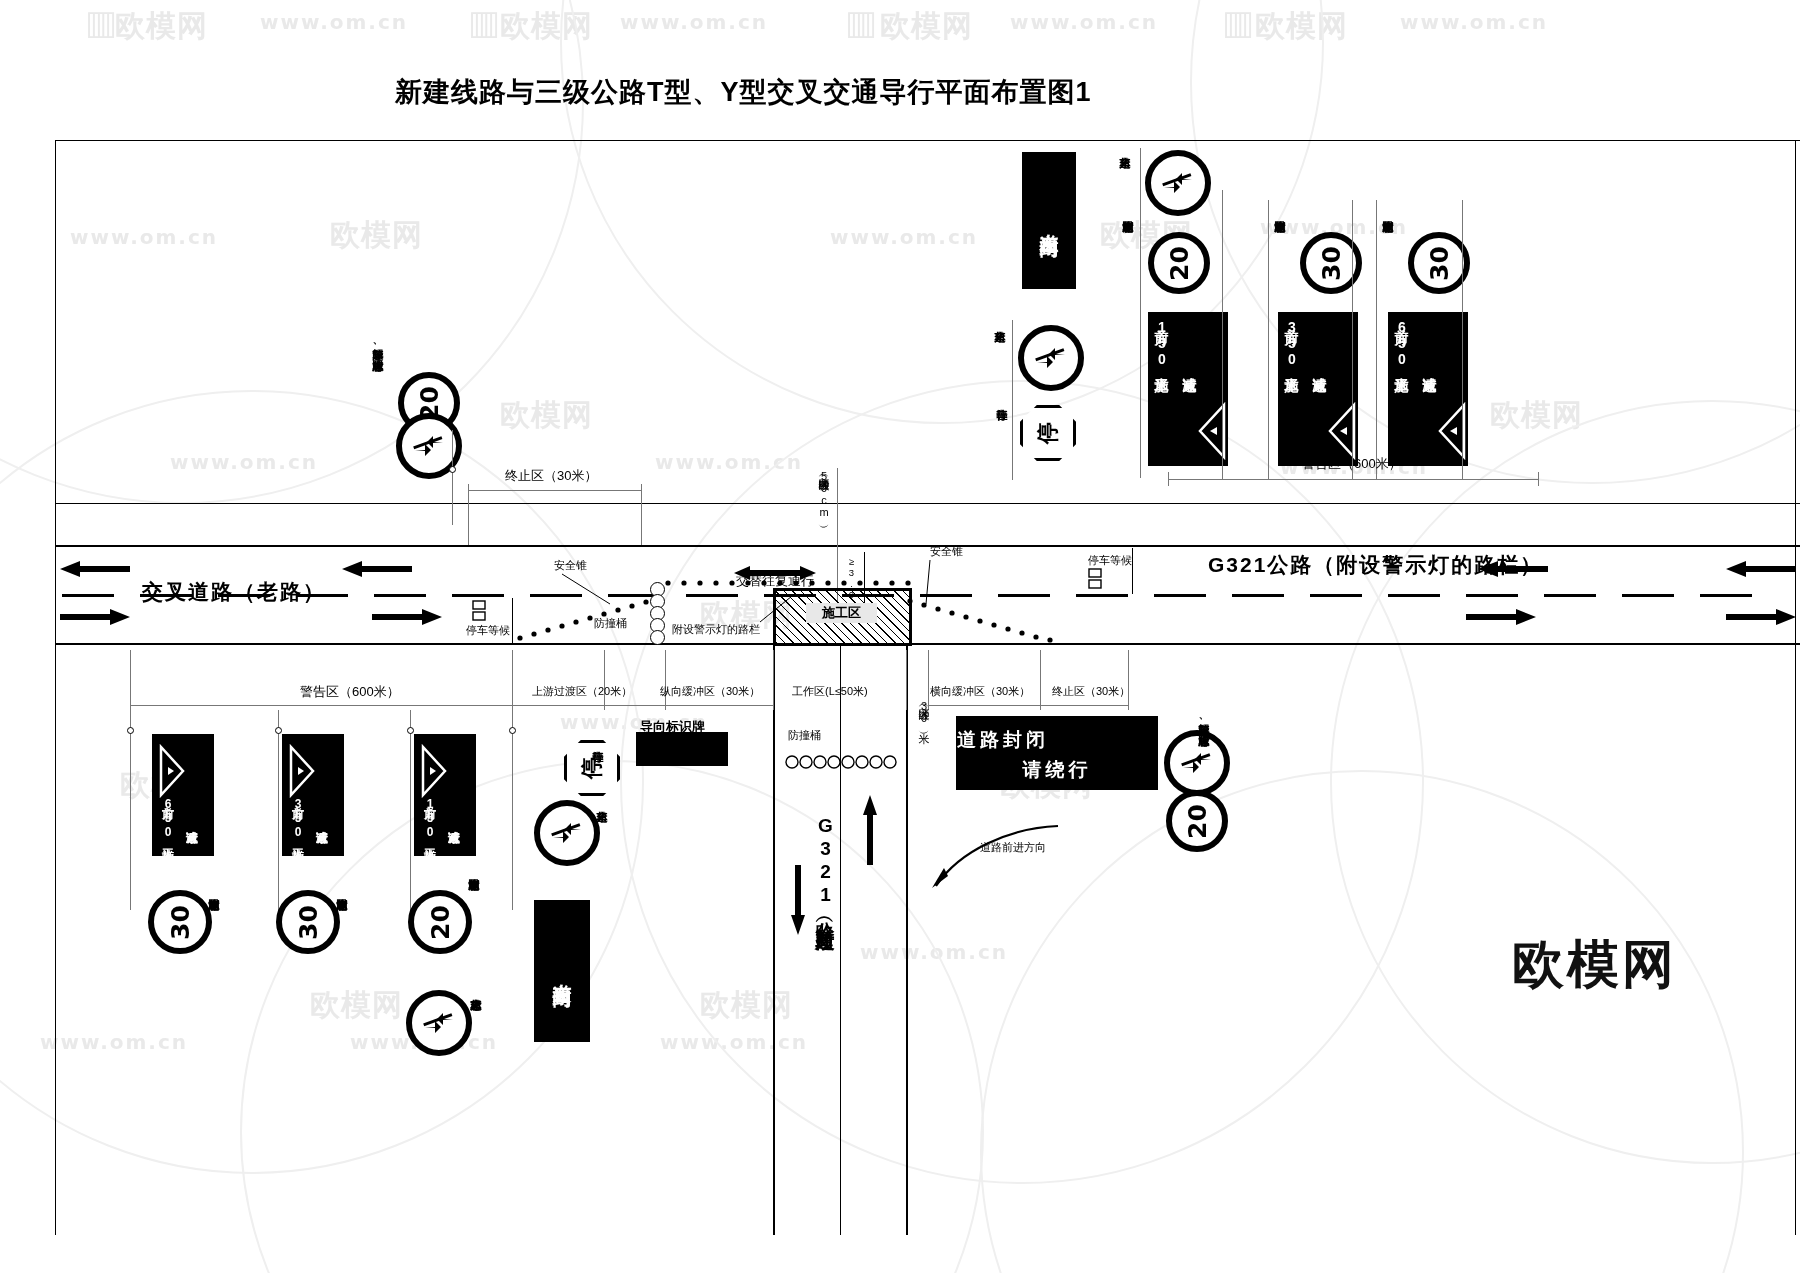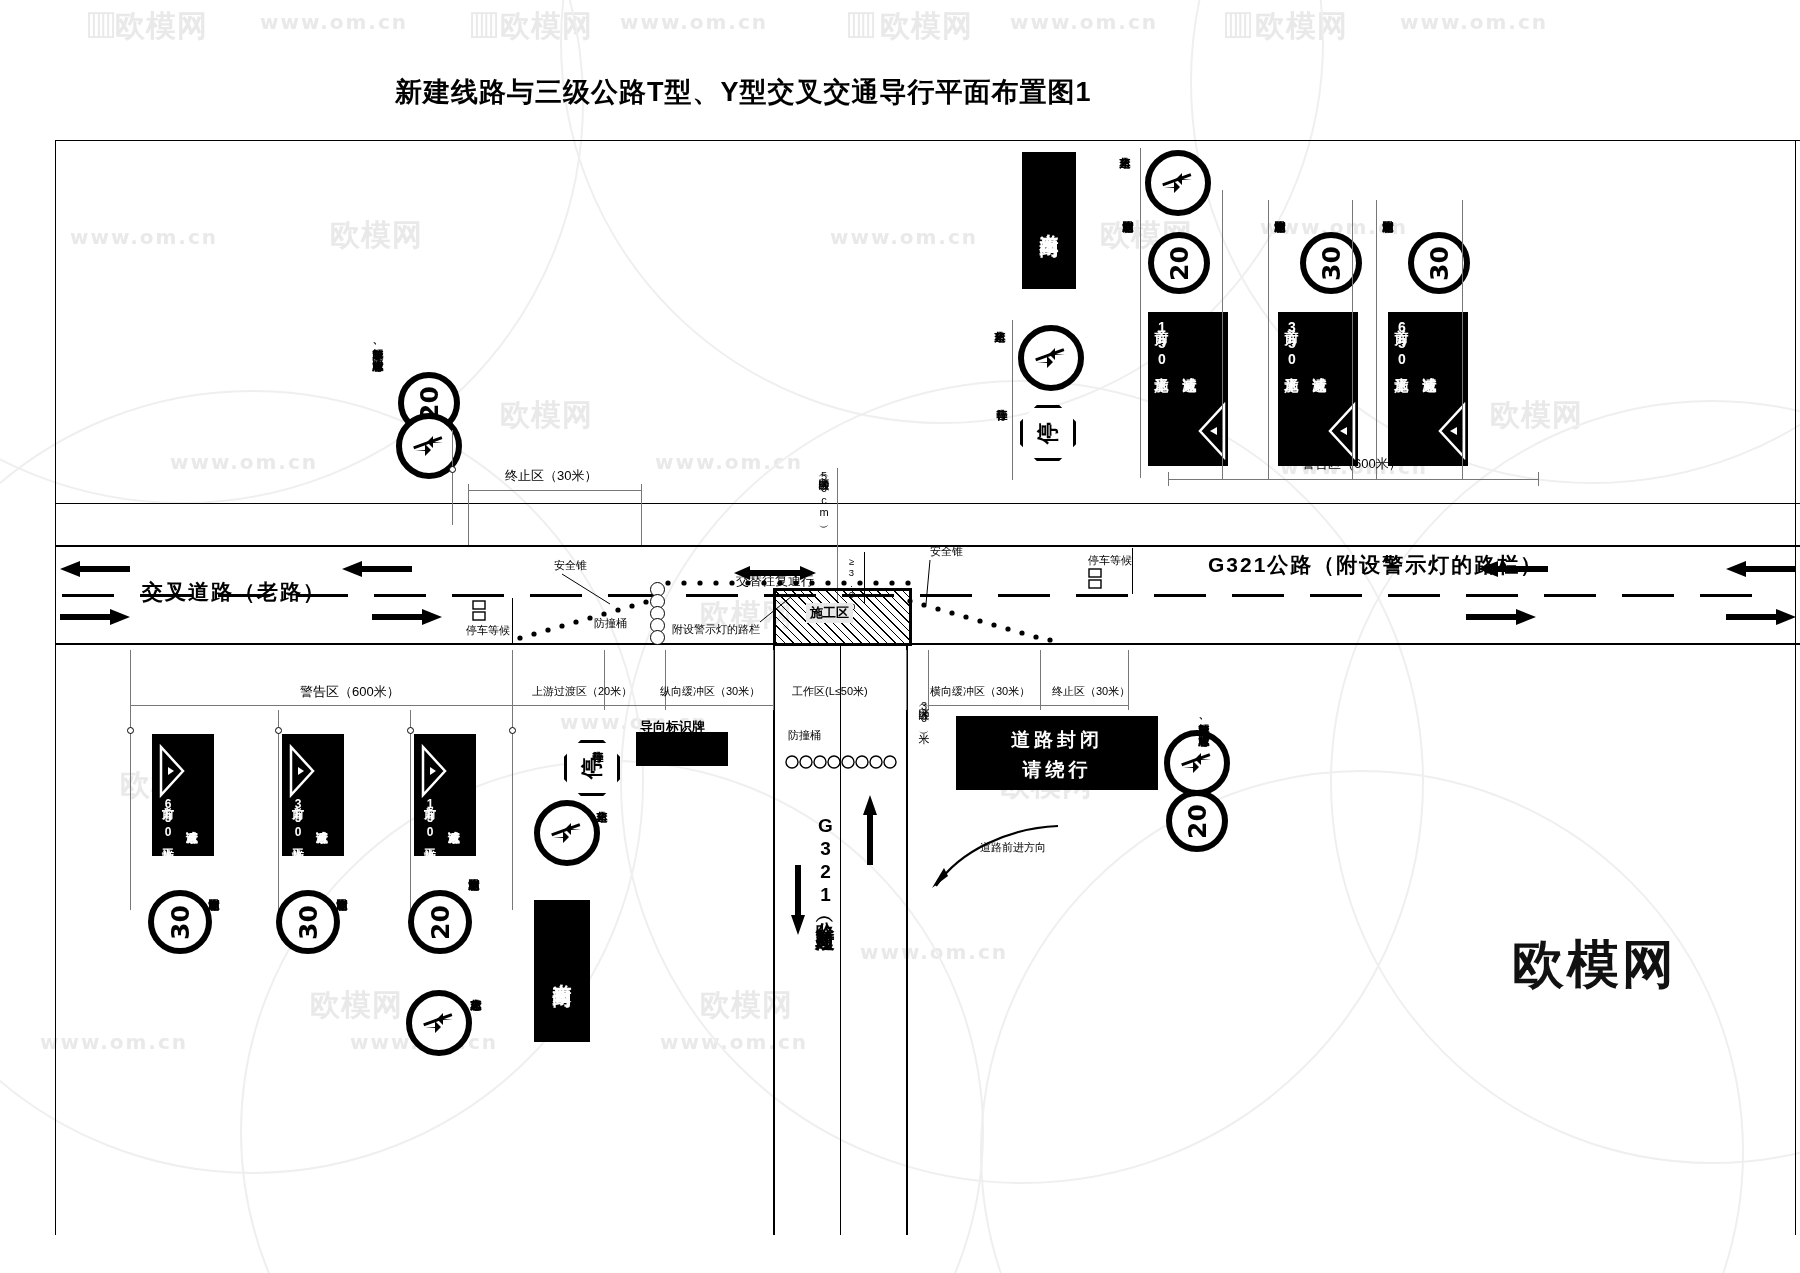--- a/index.html
+++ b/index.html
@@ -350,21 +350,21 @@
         <circle cx="164" cy="5" r="2.6"></circle>
         <circle cx="180" cy="5" r="2.6"></circle>
       <circle cx="196" cy="5" r="2.6"></circle>
         <circle cx="212" cy="5" r="2.6"></circle>
         <circle cx="228" cy="5" r="2.6"></circle>
       <circle cx="244" cy="5" r="2.6"></circle>
     </g>
   </svg>
 
   <div class="hatchbox" style="left:773px;top:588px;width:133px;height:52px;"></div>
-  <div class="t lbl" style="left:806px;top:603px;background:#e8e8e8;padding:1px 4px;font-weight:bold;">施工区</div>
+  <div class="t lbl" style="left:806px;top:603px;background:#e8e8e8;padding:1px 16px;font-weight:bold;">施工区</div>
 
   <svg style="position:absolute;left:906px;top:598px;" width="150" height="46">
     <g fill="#000">
       <circle cx="4" cy="3" r="2.6"></circle>
         <circle cx="18" cy="7" r="2.6"></circle>
         <circle cx="32" cy="11" r="2.6"></circle>
       <circle cx="46" cy="15" r="2.6"></circle>
         <circle cx="60" cy="19" r="2.6"></circle>
         <circle cx="74" cy="23" r="2.6"></circle>
       <circle cx="88" cy="27" r="2.6"></circle>
@@ -542,21 +542,21 @@
   </div>
   <div class="t lbl-sm vtxt" style="left:594px;top:802px;font-weight:bold;">禁止超车</div>
 
   <div class="vms" style="left:534px;top:900px;width:54px;height:140px;">
     <div class="vms-inner">
       <span class="vtxt" style="font-size:19px;font-weight:bold;letter-spacing:1px;">右道封闭</span>
     </div>
   </div>
 
   <div class="vms" style="left:956px;top:716px;width:200px;height:72px;">
-    <div style="position:absolute;left:0;right:0;top:10px;text-align:center;font-size:19px;font-weight:bold;letter-spacing:4px;">道路封闭</div>
+    <div style="position:absolute;left:0;right:0;top:10px;font-size:19px;font-weight:bold;letter-spacing:4px;">道路封闭</div>
     <div style="position:absolute;left:0;right:0;top:40px;text-align:center;font-size:19px;font-weight:bold;letter-spacing:4px;">请绕行</div>
   </div>
 
   <div class="circ" style="left:1164px;top:730px;width:54px;height:54px;">
     <svg width="40" height="40" viewBox="0 0 40 40">
       <path d="M6 24 L16 24 L16 18 L22 24 L16 30 L16 25" fill="#000"></path>
       <path d="M34 16 L24 16 L24 10 L18 16 L24 22 L24 17" fill="#000"></path>
       <rect x="5" y="15" width="30" height="3" fill="#000" transform="rotate(-20 20 20)"></rect>
     </svg>
   </div>

